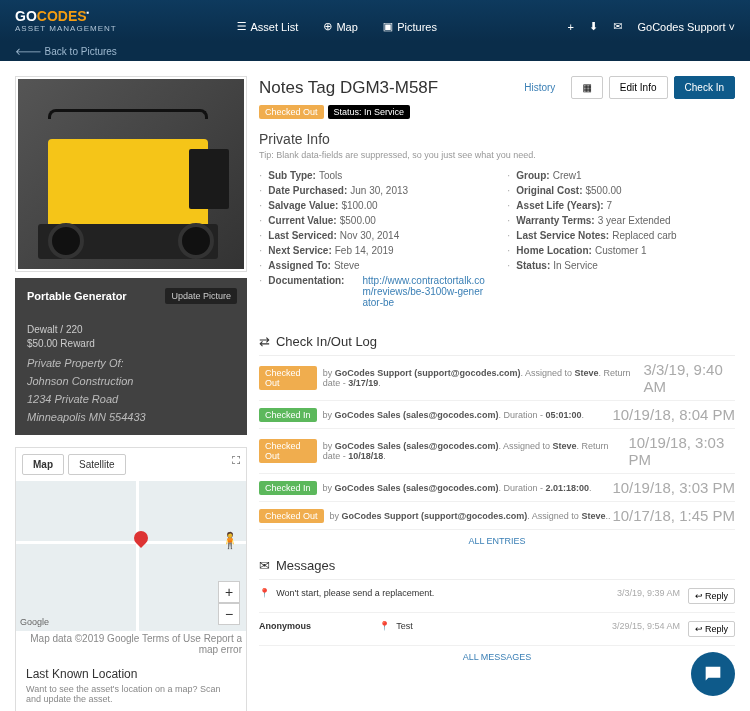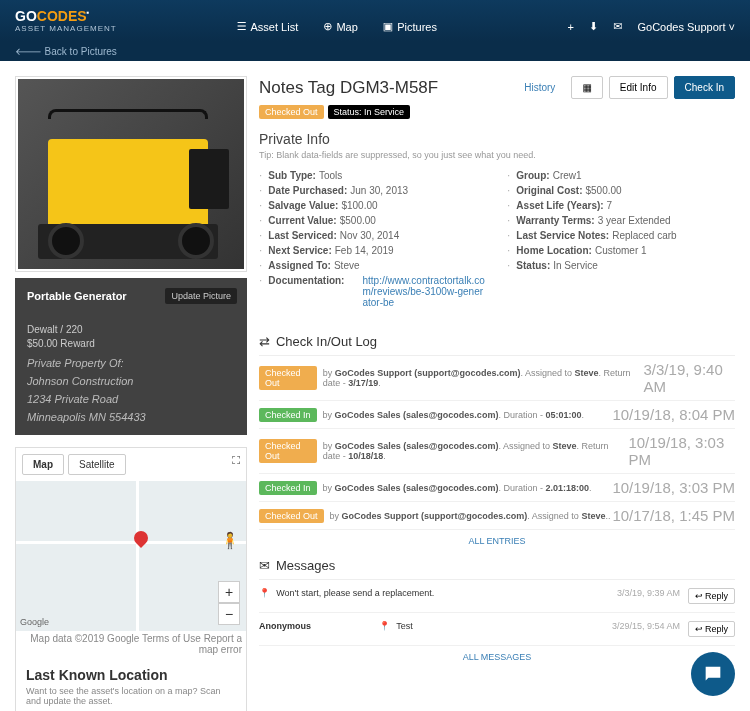--- a/index.html
+++ b/index.html
@@ -34,21 +34,21 @@
 .map-tab{padding:4px 10px;font-size:10px;background:#fff;border:1px solid #ccc;border-radius:2px;cursor:pointer}
 .map-tab.active{font-weight:bold}
 .map-area{height:150px;background:#e8eef0;position:relative;overflow:hidden}
 .map-road{position:absolute;background:#fff}
 .mr1{left:0;top:60px;width:100%;height:3px}
 .mr2{left:120px;top:0;width:3px;height:100%}
 .map-pin{position:absolute;left:118px;top:50px;width:14px;height:14px;background:#d33;border-radius:50% 50% 50% 0;transform:rotate(-45deg)}
 .map-ctrl{position:absolute;right:6px;background:#fff;border:1px solid #ccc;width:22px;height:22px;text-align:center;line-height:20px;font-size:14px;cursor:pointer}
 .map-attr{font-size:10px;color:#888;text-align:right;padding:2px 4px}
 .map-foot{padding:10px}
-.map-foot-t{font-weight:bold;font-size:14px}
+.map-foot-t{font-weight:normal;font-size:12px}
 .map-foot-d{font-size:9px;color:#888;margin-top:3px}
 .right-col{flex:1;min-width:0}
 .title-row{display:flex;align-items:center;margin-bottom:6px}
 .title{font-size:17px;font-weight:500;color:#333}
 .title-btns{margin-left:auto;display:flex;gap:6px}
 .btn{padding:5px 10px;font-size:10px;border:1px solid #ccc;background:#fff;border-radius:2px;cursor:pointer}
 .btn-link{border:none;color:#3a7fb5;background:none}
 .btn-primary{background:#0e5a8a;color:#fff;border-color:#0e5a8a}
 .badges{display:flex;gap:4px;margin-bottom:12px}
 .badge{font-size:9px;padding:2px 6px;border-radius:2px;color:#fff}

